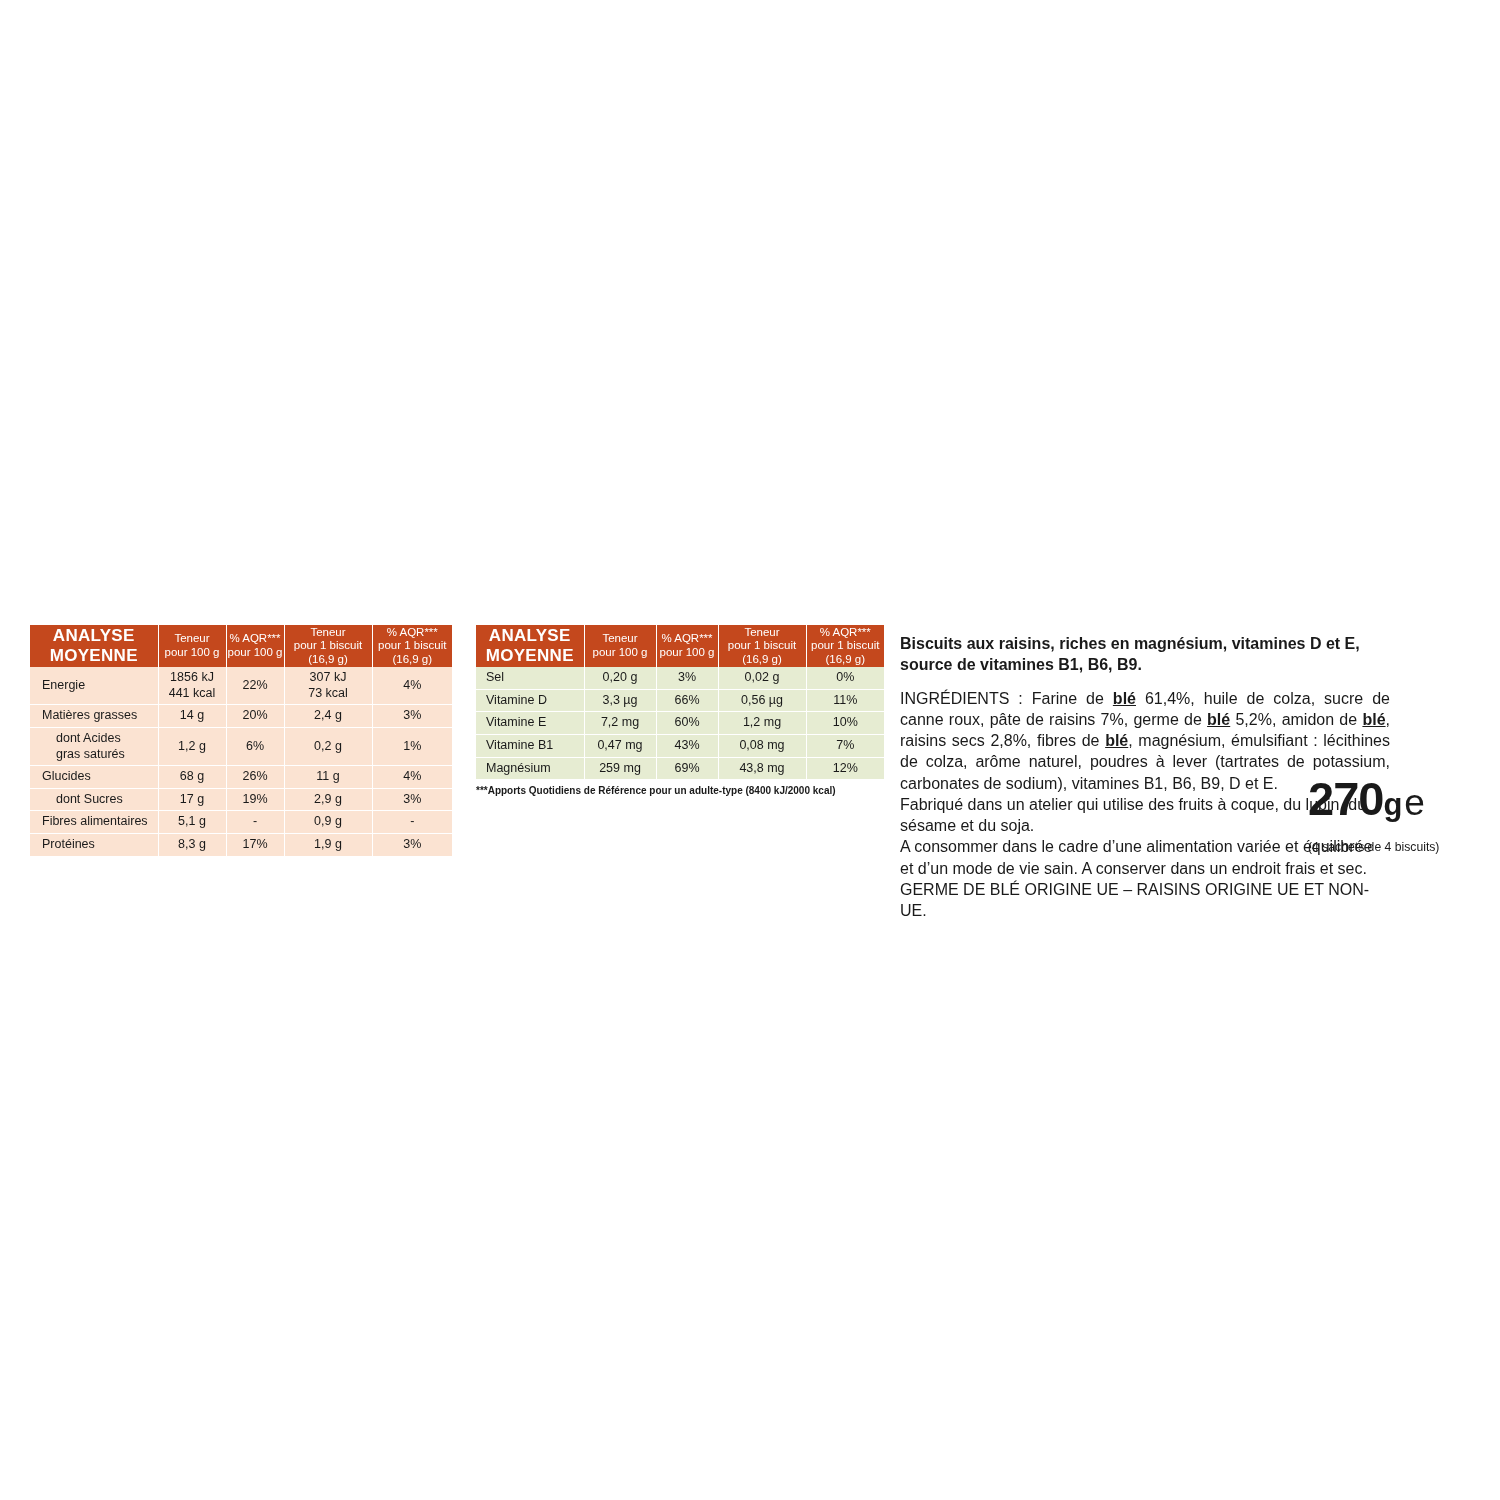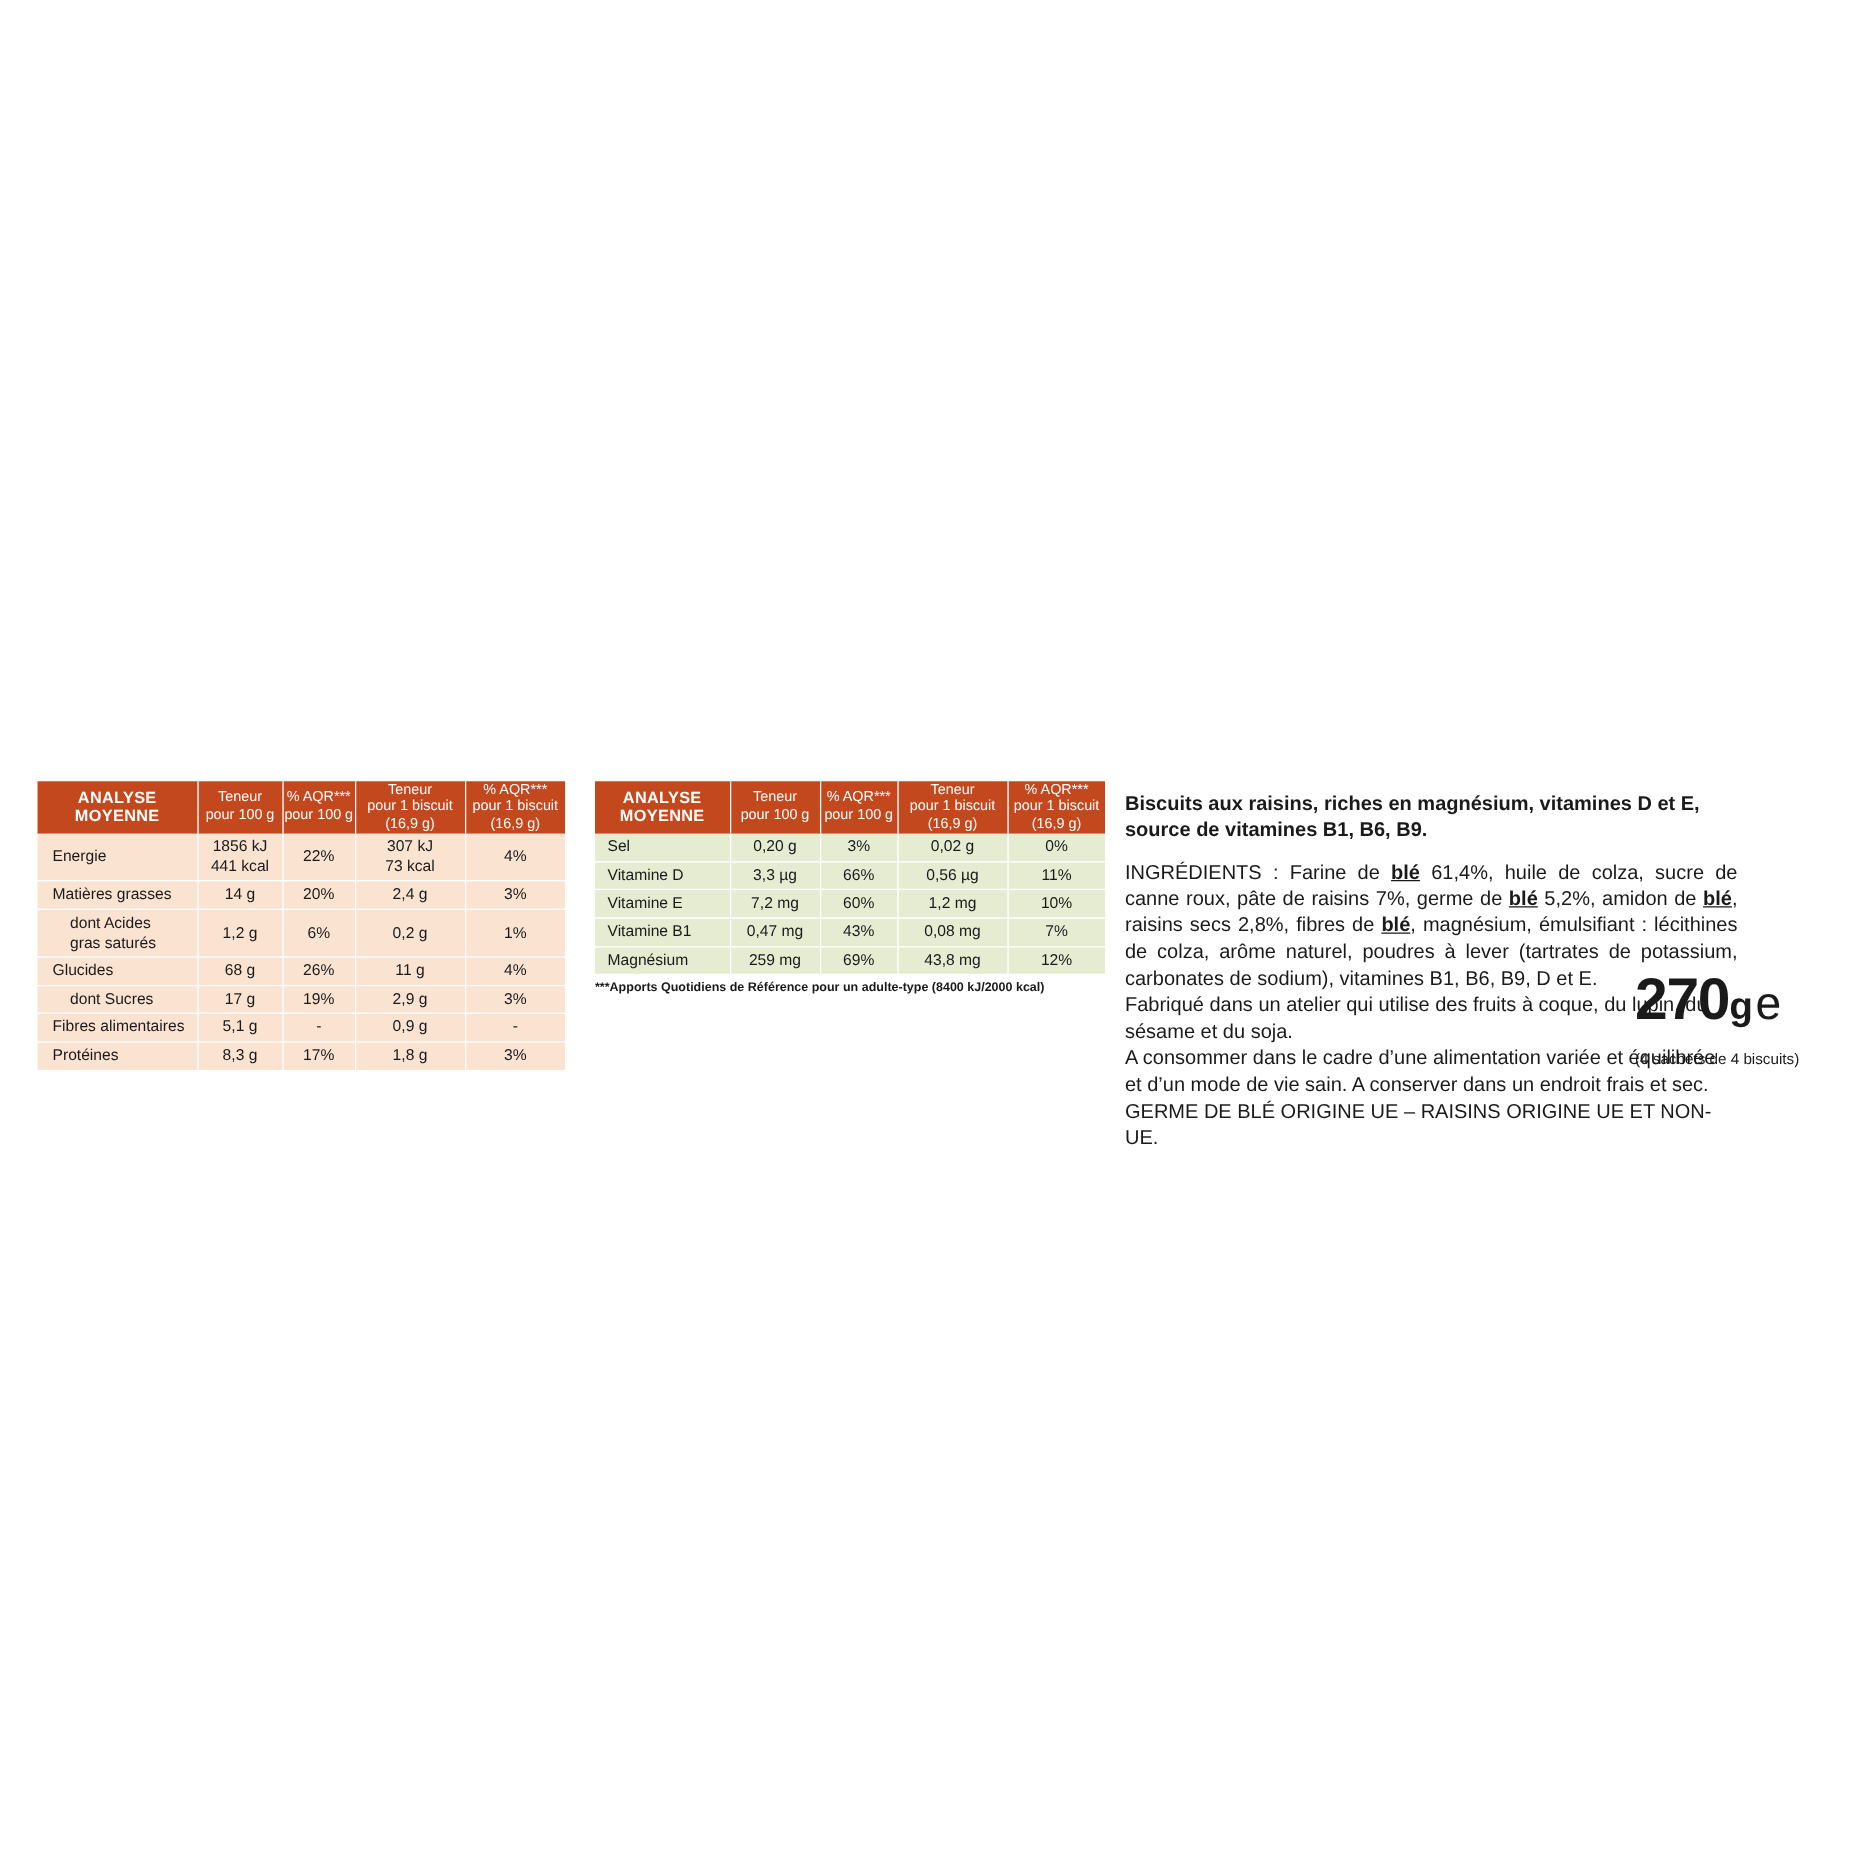--- a/index.html
+++ b/index.html
@@ -44,21 +44,21 @@
     text-align: center;
     vertical-align: middle;
     font-size: 11.5px;
     line-height: 1.18;
     height: 42px;
     border-right: 1px solid #ffffff;
     font-weight: 400;
   }
   .hdr-cell:last-child { border-right: none; }
   .hdr-title {
-    font-size: 13px;
+    font-size: 17px;
     font-weight: 700;
     letter-spacing: .3px;
     line-height: 1.15;
   }
 
   
   .t1 td.lbl {
     background: #fbe3d2;
     font-size: 12.5px;
     padding: 3px 0 3px 12px;
@@ -253,21 +253,21 @@
             <td class="val">5,1 g</td>
             <td class="val">-</td>
             <td class="val">0,9 g</td>
             <td class="val">-</td>
           </tr>
 
           <tr>
             <td class="lbl">Protéines</td>
             <td class="val">8,3 g</td>
             <td class="val">17%</td>
-            <td class="val">1,8 g</td>
+            <td class="val">1,9 g</td>
             <td class="val">3%</td>
           </tr>
         </tbody>
       </table>
     </div>
 
     <div style="width:24px;"></div>
 
     <div>
       <table class="nut t2" style="width:408px;">

